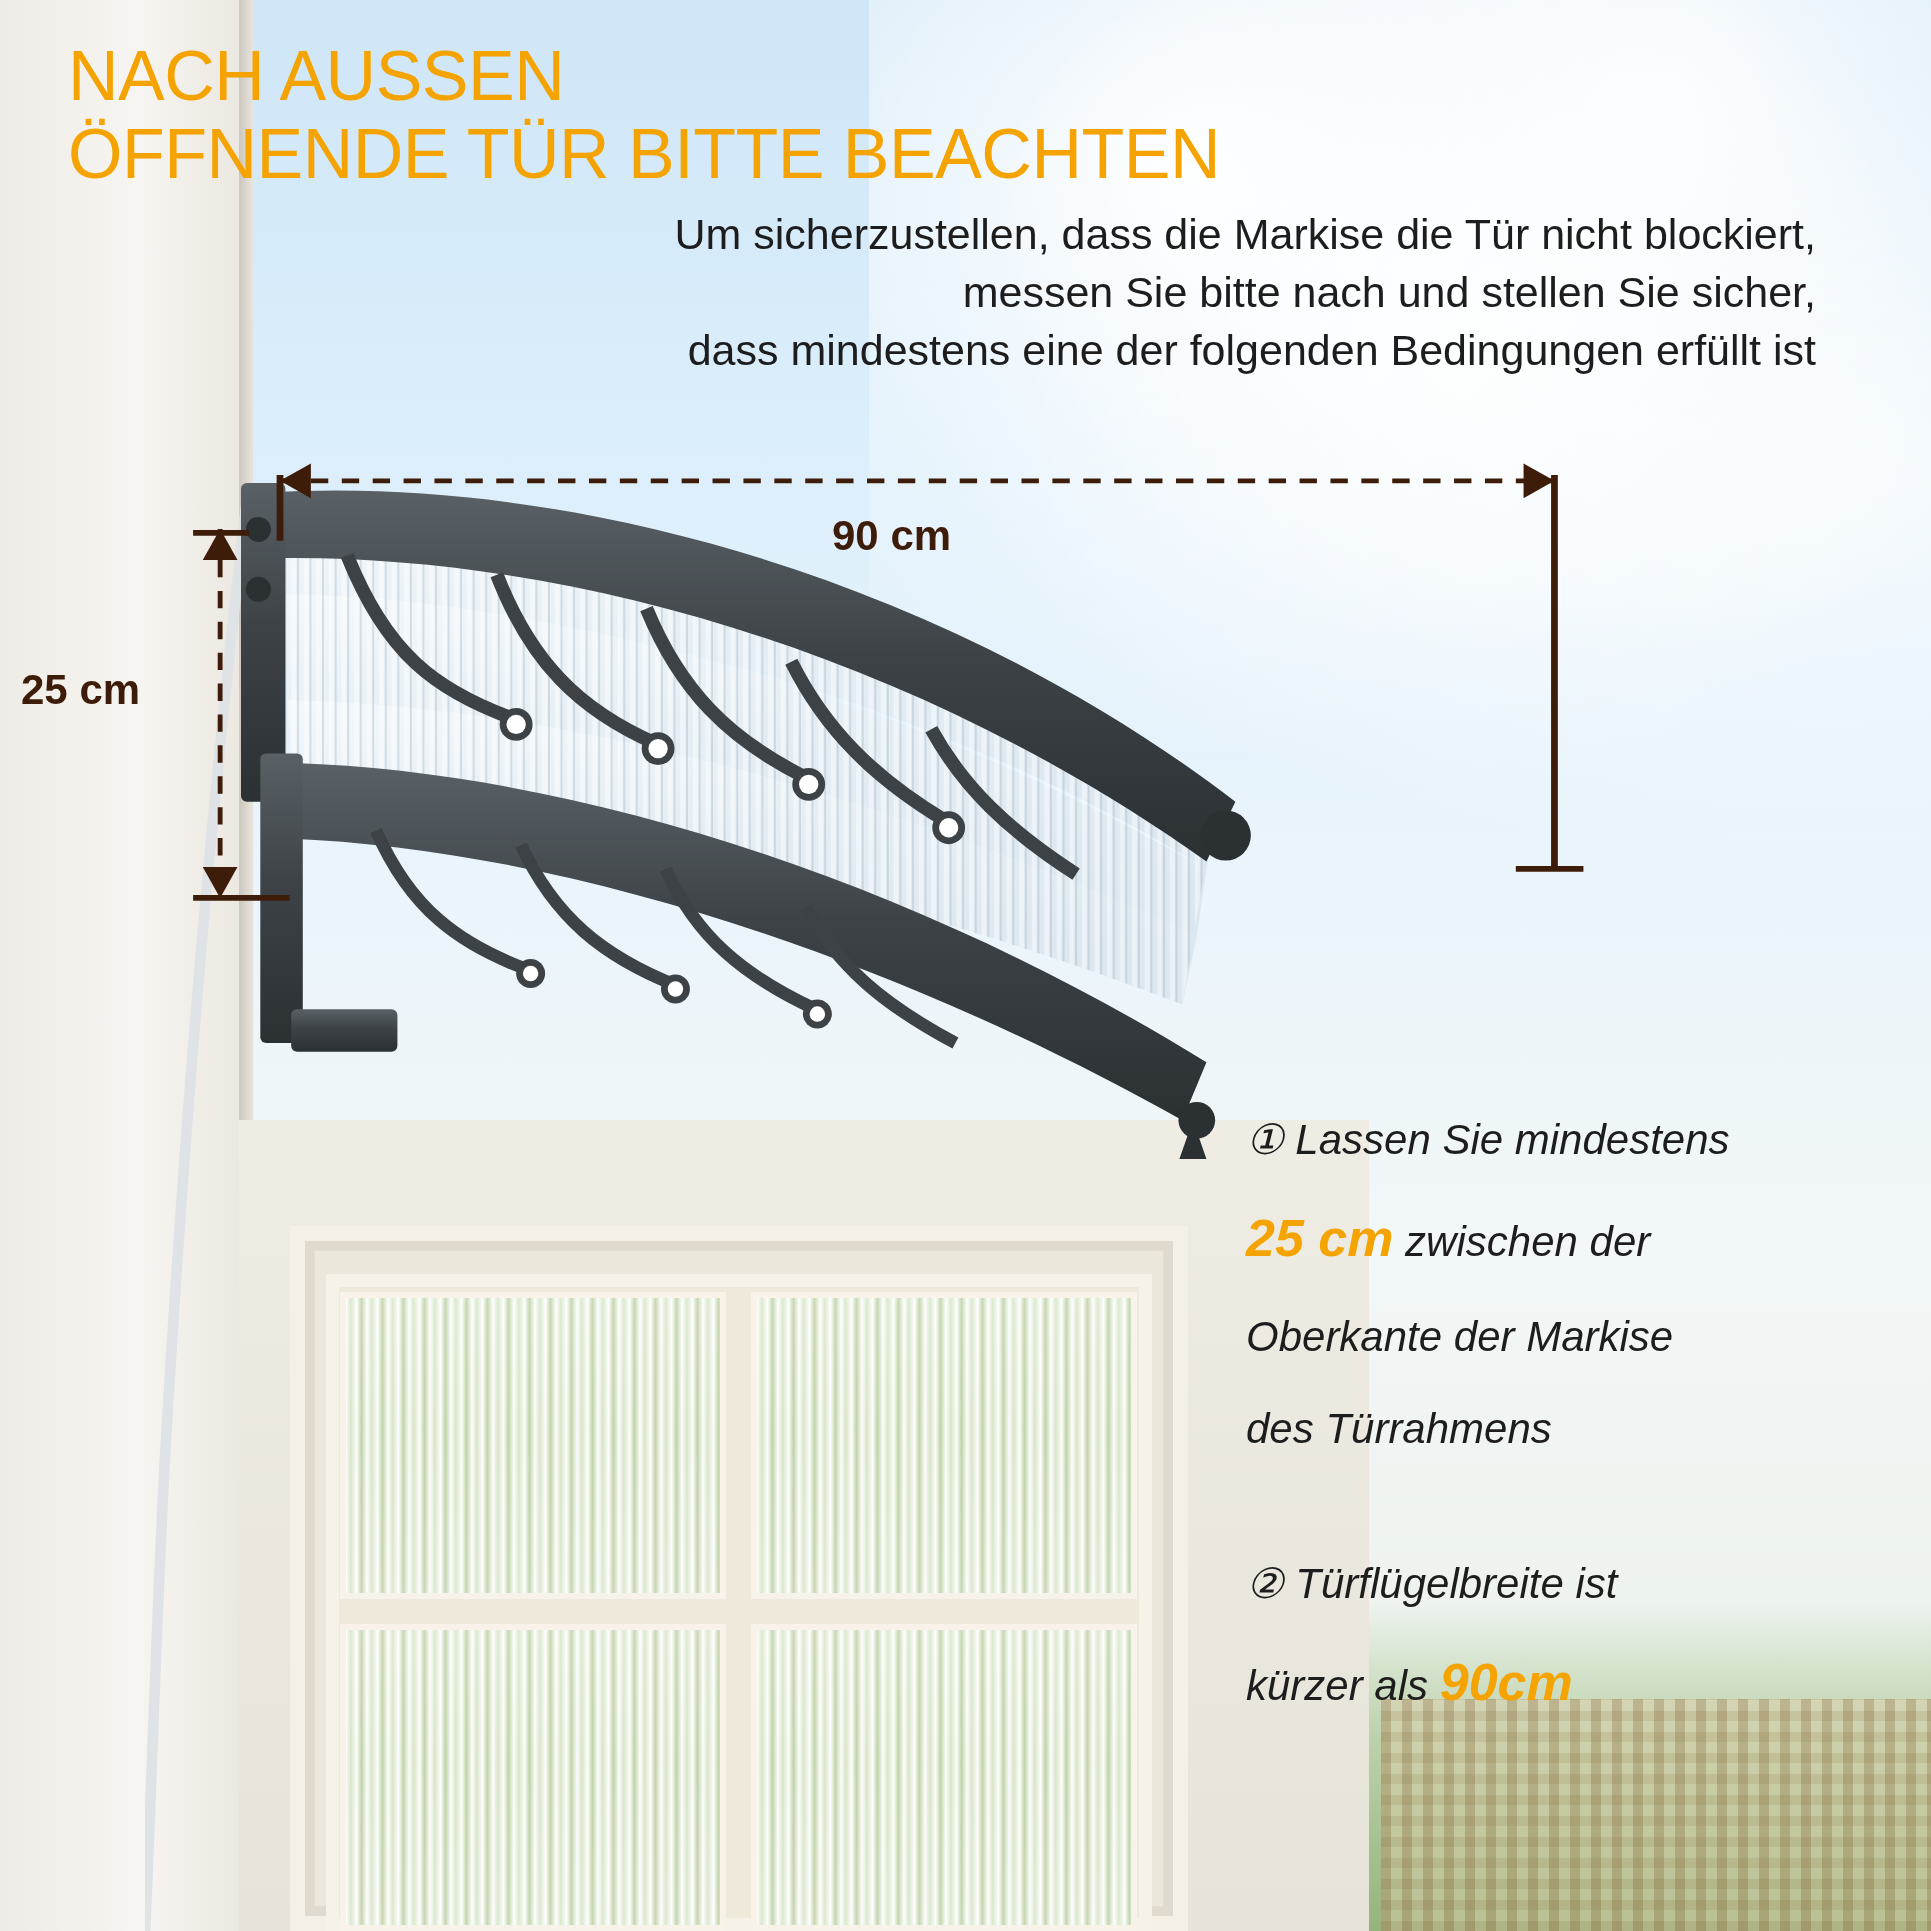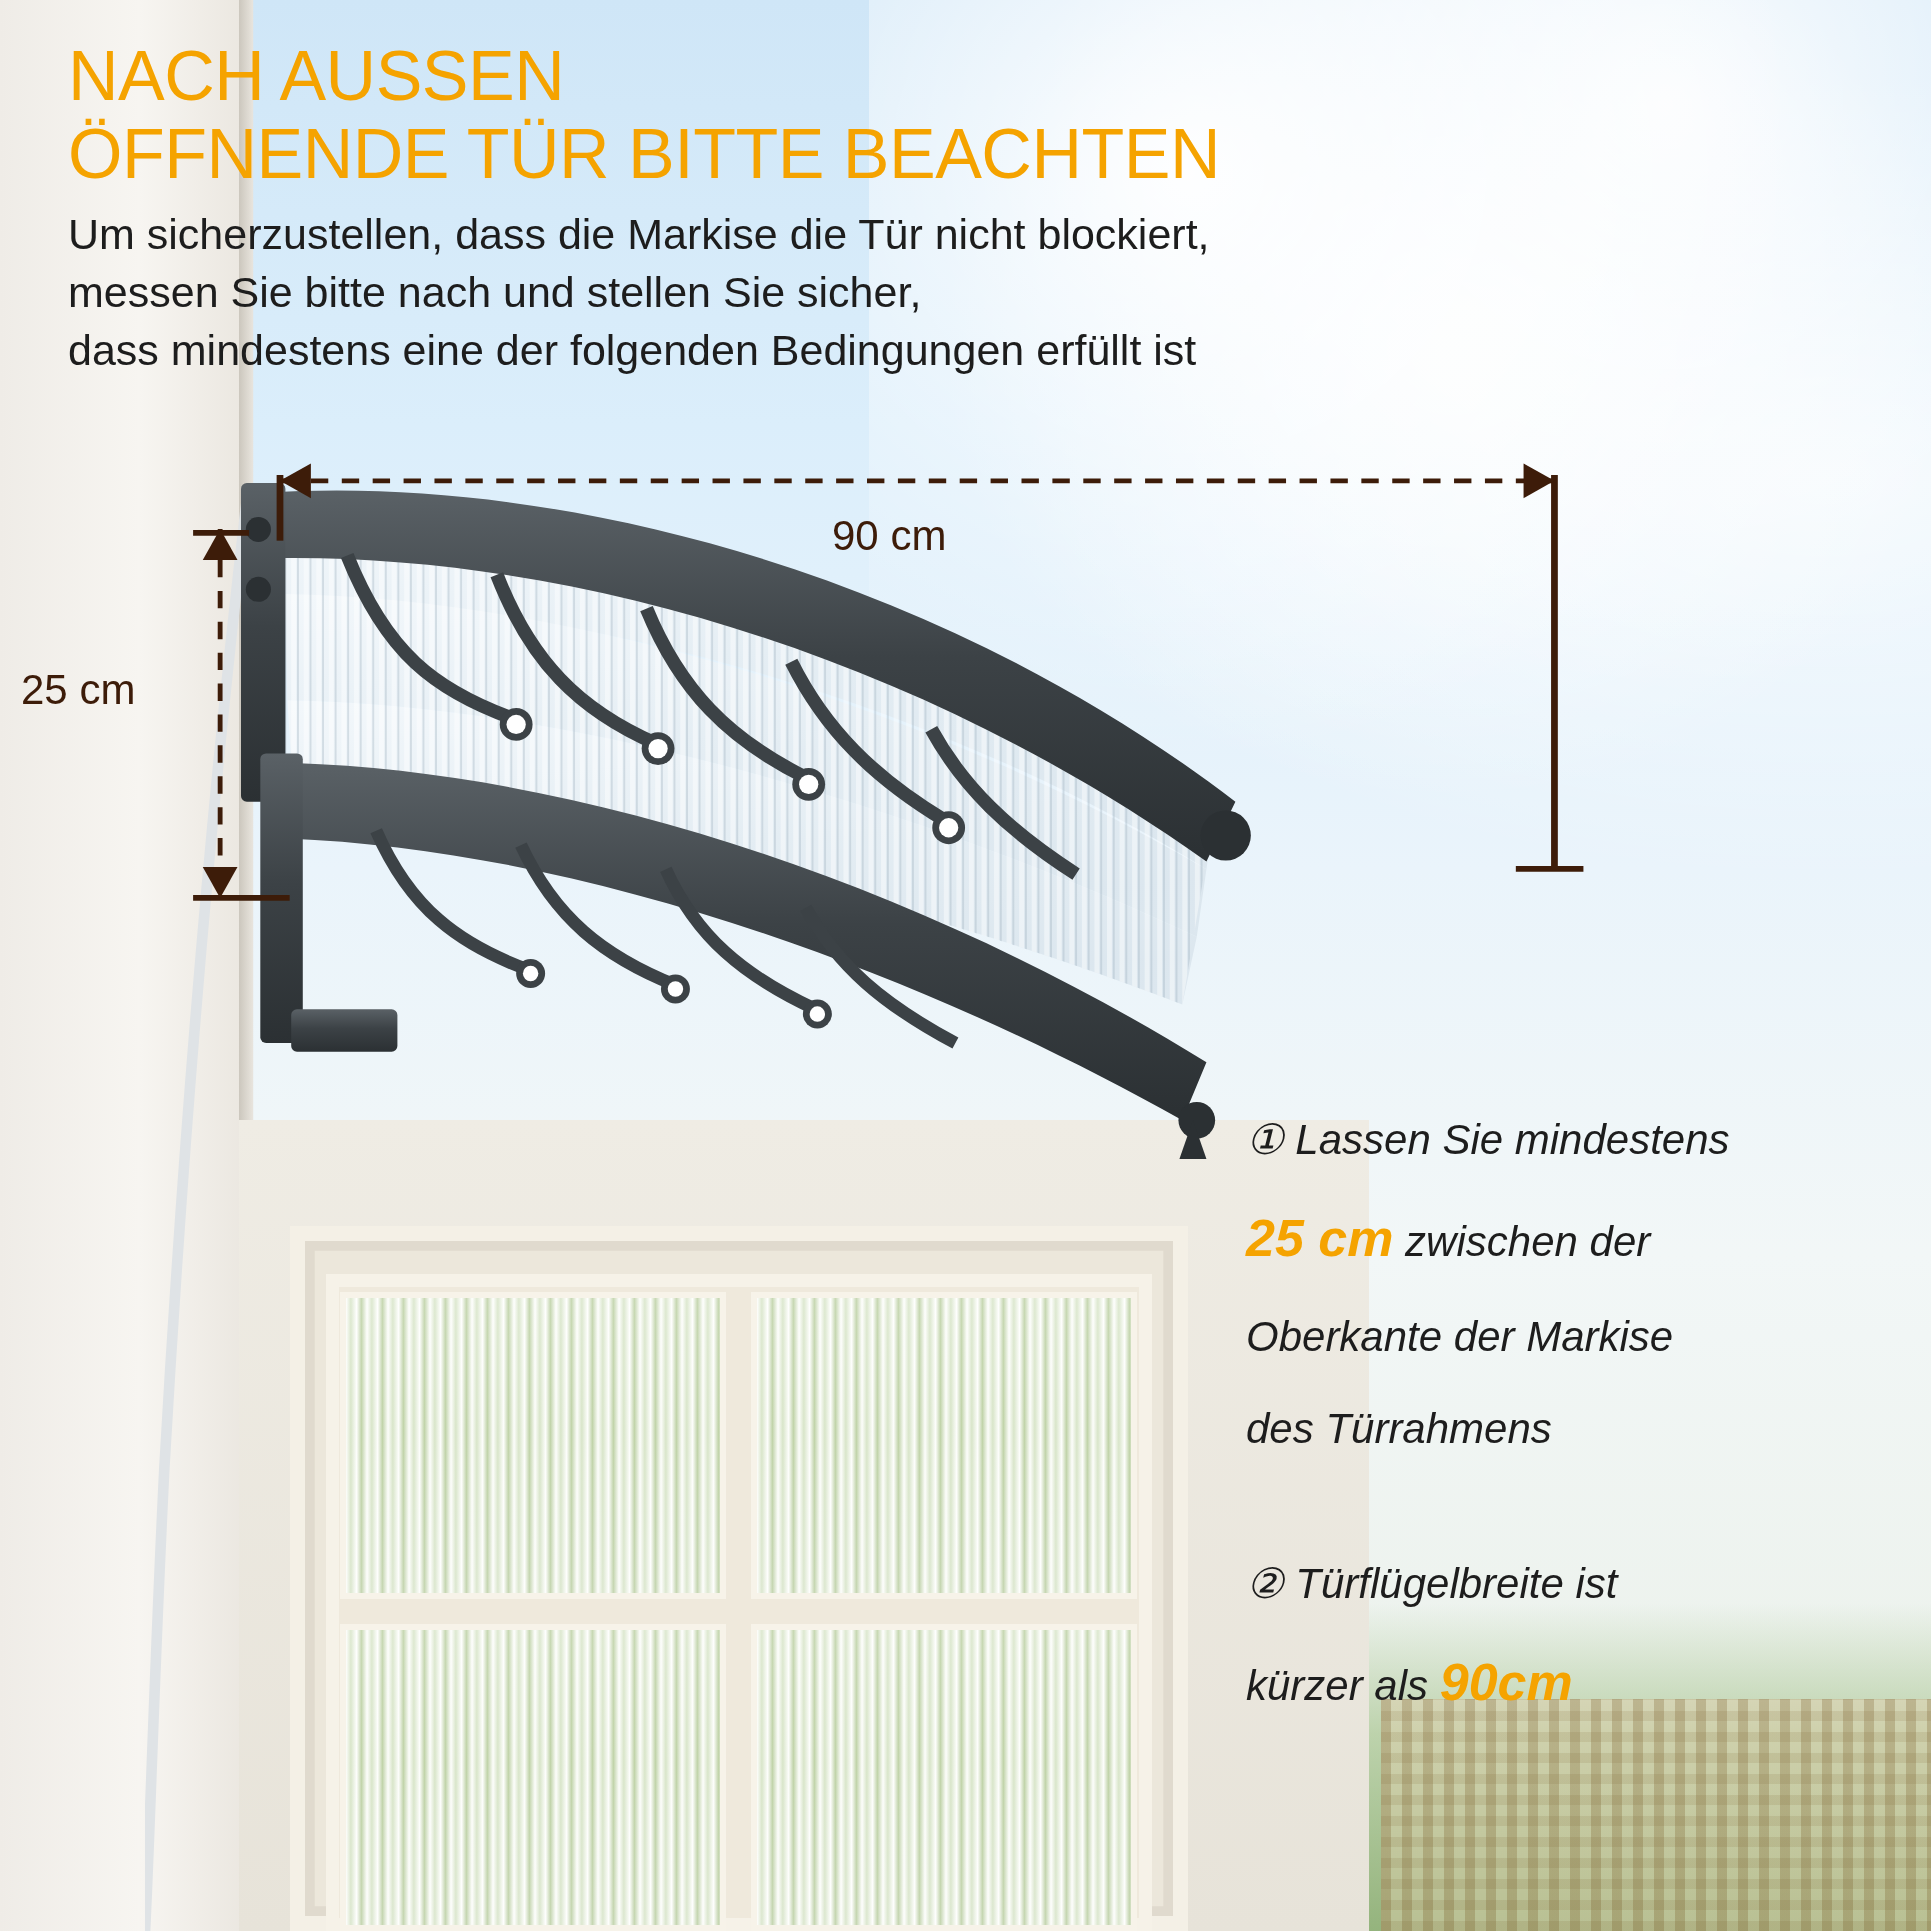--- a/index.html
+++ b/index.html
@@ -146,34 +146,35 @@
     letter-spacing: -0.5px;
   }
   .subtext {
     position: absolute;
     left: 68px; top: 205px;
     width: 1748px;
     color: #1d1d1d;
     font-size: 43px;
     line-height: 1.35;
     font-weight: 400;
+    text-align: right;
   }
 
   
   .dim-layer {
     position: absolute;
     left: 0; top: 0;
     width: 1931px; height: 1931px;
     pointer-events: none;
   }
   .dim-label {
     position: absolute;
     color: #3d1c09;
     font-size: 42px;
-    font-weight: normal;
+    font-weight: bold;
   }
   .dim-90 { left: 832px; top: 512px; }
   .dim-25 { left: 21px; top: 666px; }
 
   
   .note {
     position: absolute;
     color: #1d1d1d;
     font-size: 42px;
     line-height: 1.42;

